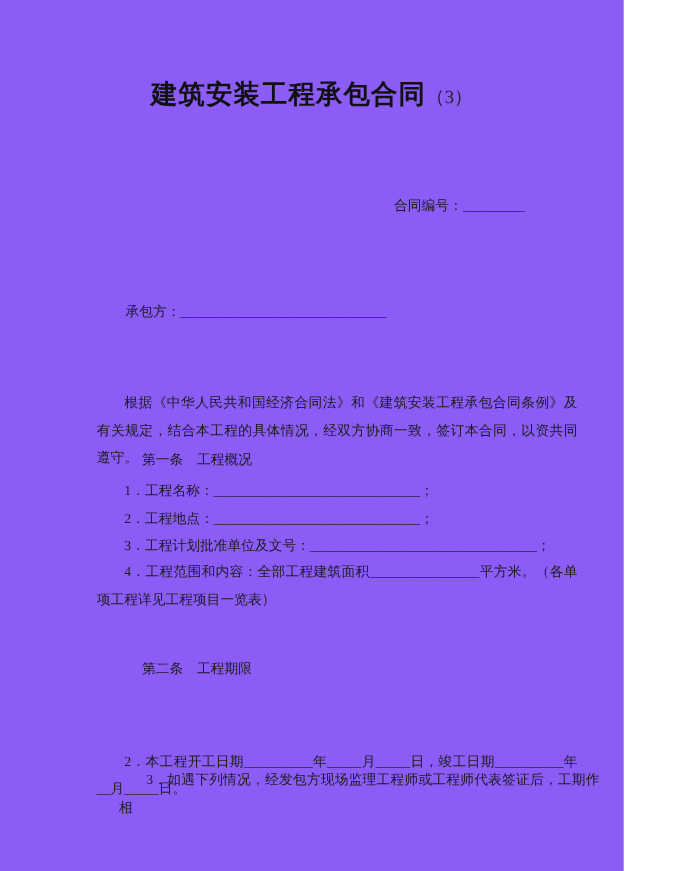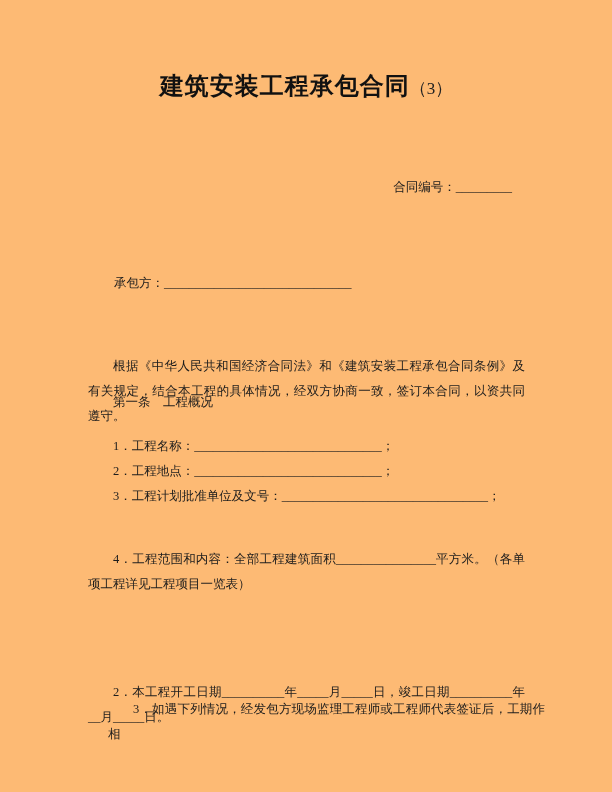--- a/index.html
+++ b/index.html
@@ -2,23 +2,23 @@
 <html><head>
 <meta charset="utf-8">
 <style>
   html, body {
     margin: 0;
     padding: 0;
     background: #ffffff;
   }
   .page {
     position: relative;
-    width: 612px;
+    width: 567px;
     height: 792px;
-    background: #fdba74;
+    background: #8b5cf6;
     color: #1c1c1c;
     font-family: "Liberation Serif", "DejaVu Serif", serif;
     font-size: 12.5px;
     overflow: hidden;
   }
   .abs { position: absolute; }
   .doc-title {
     top: 70px;
     left: 0;
     right: 0;
@@ -35,53 +35,53 @@
     color: #111;
   }
   .doc-title .t-suffix {
     font-family: "Liberation Serif", "DejaVu Serif", serif;
     font-weight: 400;
     font-size: 17px;
     color: #222;
   }
   .contract-no {
     top: 175px;
-    right: 100px;
+    right: 90px;
     line-height: 25px;
     white-space: nowrap;
     text-align: center;
   }
   .party-a { top: 227px; left: 114px; line-height: 25px; white-space: nowrap; }
   .party-b { top: 271px; left: 114px; line-height: 25px; white-space: nowrap; }
   .para {
     left: 88px;
     width: 437px;
     line-height: 25px;
     text-indent: 2em;
     text-align: justify;
     margin: 0;
   }
   .preamble   { top: 324px; margin-top: 30px; }
   .heading-1  { top: 390px; }
   .s1-item-0  { top: 434px; }
   .s1-item-1  { top: 459px; }
   .s1-item-2  { top: 484px; }
-  .s1-item-3  { top: 508px; margin-top: 39px; }
+  .s1-item-3  { top: 508px; }
   .heading-2  { top: 580px; }
   .s2-item-0  { top: 622px; }
   .s2-item-1  { top: 680px; }
   .s2-item-2  { top: 697px; margin-left: 20px; }
   .sec-heading {
     left: 88px;
     width: 437px;
     line-height: 25px;
     text-indent: 2em;
     font-weight: 400;
     font-size: 12.5px;
-    margin: 0;
+    margin: 16px;
   }
   .blank-text { letter-spacing: 0; }
 </style>
 </head>
 <body>
 
 <div class="page">
 
   <h1 class="abs doc-title">
     <span class="t-main">建筑安装工程承包合同</span><span class="t-suffix">（3）</span>
@@ -98,17 +98,18 @@
 
   <p class="abs para preamble">根据《中华人民共和国经济合同法》和《建筑安装工程承包合同条例》及有关规定，结合本工程的具体情况，经双方协商一致，签订本合同，以资共同遵守。</p>
 
   <h2 class="abs sec-heading heading-1">第一条　工程概况</h2>
 
   <p class="abs para s1-item-0">1．工程名称：______________________________；</p>
   <p class="abs para s1-item-1">2．工程地点：______________________________；</p>
   <p class="abs para s1-item-2">3．工程计划批准单位及文号：_________________________________；</p>
   <p class="abs para s1-item-3">4．工程范围和内容：全部工程建筑面积________________平方米。（各单项工程详见工程项目一览表）</p>
 
+  <h2 class="abs sec-heading heading-2">第二条　工程期限</h2>
 
   <p class="abs para s2-item-1">2．本工程开工日期__________年_____月_____日，竣工日期__________年__月_____日。</p>
   <p class="abs para s2-item-2">3．如遇下列情况，经发包方现场监理工程师或工程师代表签证后，工期作相</p>
 
 </div>
 
 </body></html>

